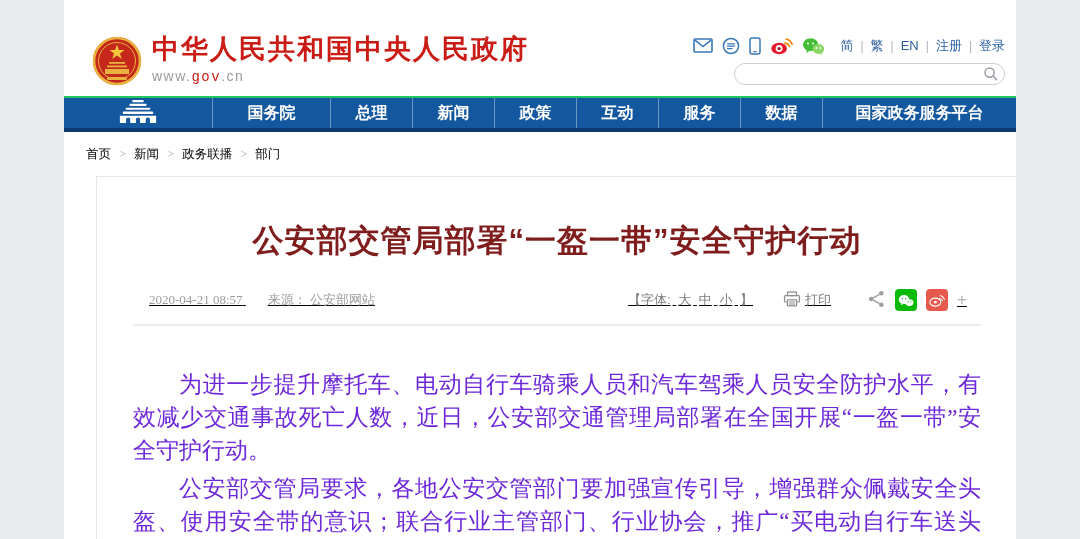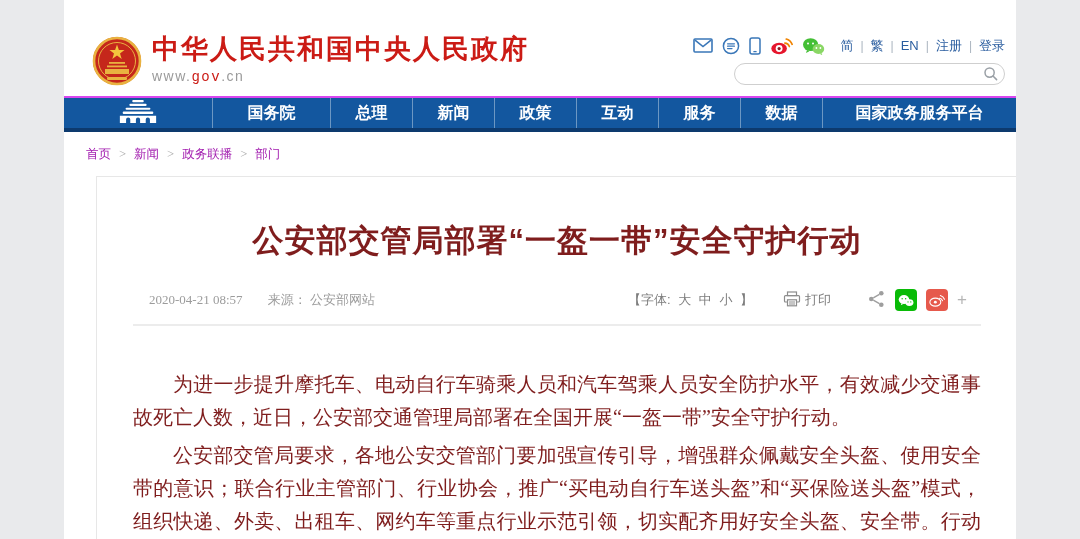--- a/index.html
+++ b/index.html
@@ -21,52 +21,52 @@
   .lang-links { display:flex; align-items:center; gap:7px; font-size:13px; margin-left:6px; }
   .lang-links a { color:#2a5d9f; text-decoration:none; cursor:pointer; }
   .lang-sep { color:#aab4bf; font-size:12px; }
 
   .search-wrap { position:absolute; right:45px; top:63px; width:271px; height:22px; }
   .search-input { width:100%; height:22px; border:1px solid #cfcfcf; border-radius:11px; background:#fff;
       padding:0 28px 0 12px; font-size:12px; color:#666; outline:none; }
   .search-btn { position:absolute; right:6px; top:3px; width:16px; height:16px; cursor:pointer; }
 
   
-  .navbar { height:36px; background:#13579f; border-top:2px solid #d946ef; border-bottom:4px solid #0d3a6e; display:flex; }
+  .navbar { height:36px; background:#13579f; border-top:2px solid #22c55e; border-bottom:4px solid #0d3a6e; display:flex; }
   .nav-cell { display:flex; align-items:center; justify-content:center; color:#fff; font-size:16px;
       font-weight:bold; cursor:pointer; }
   .nav-cell + .nav-cell { border-left:1px solid rgba(255,255,255,.38); }
   .nav-home { flex:0 0 148px; }
   .nav-w1 { flex:0 0 118px; }
   .nav-w2 { flex:0 0 82px; }
   .nav-last { flex:1 1 auto;text-align:right; }
 
   
   .page-body { background:#f1f2f3; height:407px; }
   .content-col { width:986px; margin:0 auto; background:#ffffff; height:100%; }
   .breadcrumb { padding:14px 0 0 22px; font-size:12.5px; color:#8a8a8a; font-family:"Liberation Serif", serif; }
-  .breadcrumb a { color:#a21caf; text-decoration:none; cursor:pointer; }
+  .breadcrumb a { color:#000000; text-decoration:none; cursor:pointer; }
   .crumb-sep { margin:0 8px; color:#aaa; }
 
   .article-box { margin:13px 32px 0; border:1px solid #e7e7e7; background:#fff; min-height:600px; padding:0 36px; }
   .article-title { margin-top:44px; text-align:center; font-size:31px; color:#7f1d1d; letter-spacing:1px; line-height:40px; }
-  .meta-row { margin-top:28px; display:flex; justify-content:space-between; align-items:center; padding:0 14px 0 16px; }
+  .meta-row { margin-top:28px; display:flex; justify-content:space-between; align-items:center; padding:0 14px 0 16px;text-decoration:underline; }
   .meta-left { font-size:13px; color:#9c9c9c; font-family:"Liberation Serif", serif; }
   .meta-left .src-label { margin-left:22px; }
   .meta-right { display:flex; align-items:center; gap:6px; font-size:13px; color:#7d7d7d; }
   .font-ctl span { margin:0 2px; cursor:pointer; }
   .print-ctl { display:inline-flex; align-items:center; gap:4px; margin-left:22px; cursor:pointer; }
   .share-group { display:inline-flex; align-items:center; gap:9px; margin-left:30px; }
   .share-sq { width:22px; height:22px; border-radius:4px; display:inline-flex; align-items:center; justify-content:center; cursor:pointer; }
   .share-plus { color:#b5b5b5; font-size:17px; cursor:pointer; }
 
   .rule { border:none; border-top:2px solid #ececec; margin:13px 0 0; }
 
   .article-body { margin-top:42px; font-family:"Liberation Serif", serif; }
-  .article-body p { font-size:20px; line-height:33px; color:#7f1d1d; text-indent:2em; text-align:justify; margin-bottom:5px; }
+  .article-body p { font-size:23px; line-height:33px; color:#6d28d9; text-indent:2em; text-align:justify; margin-bottom:5px; }
 </style>
 </head>
 <body>
 
 <div class="page">
 
   <header class="site-header">
     <div class="header-inner">
       <span class="emblem">
         <svg width="50" height="50" viewBox="0 0 50 50">

